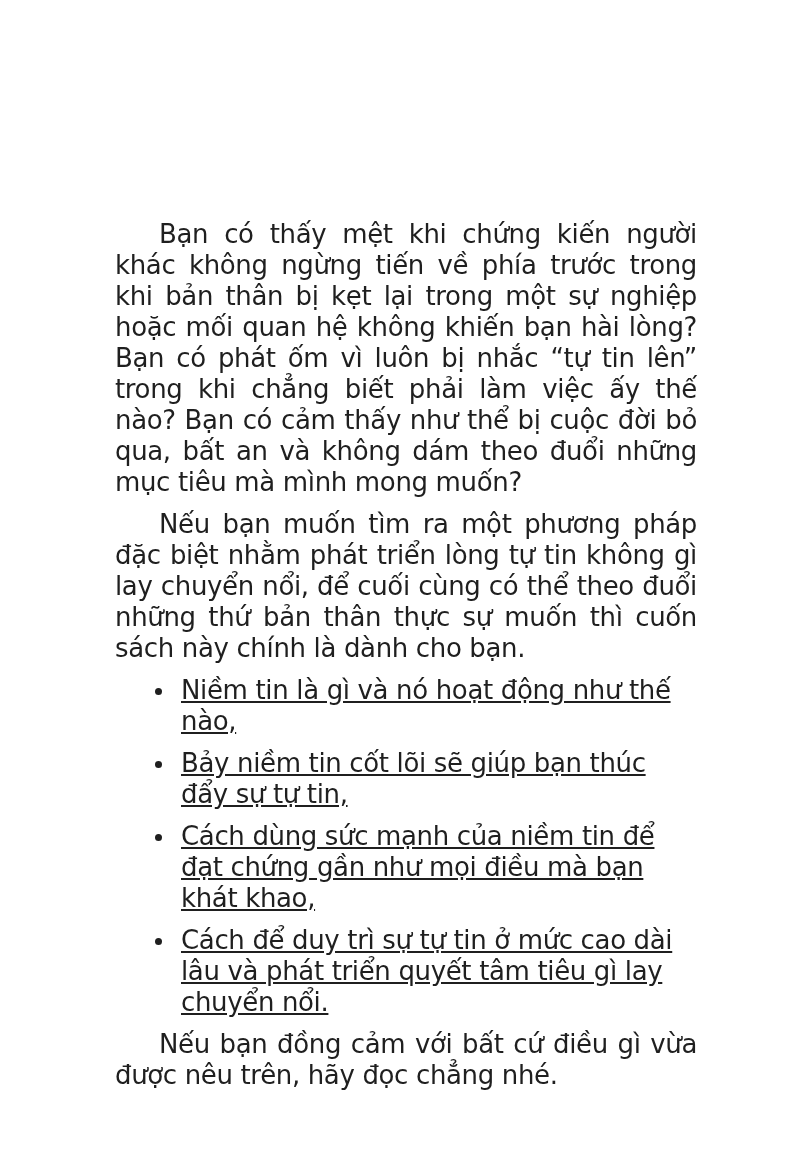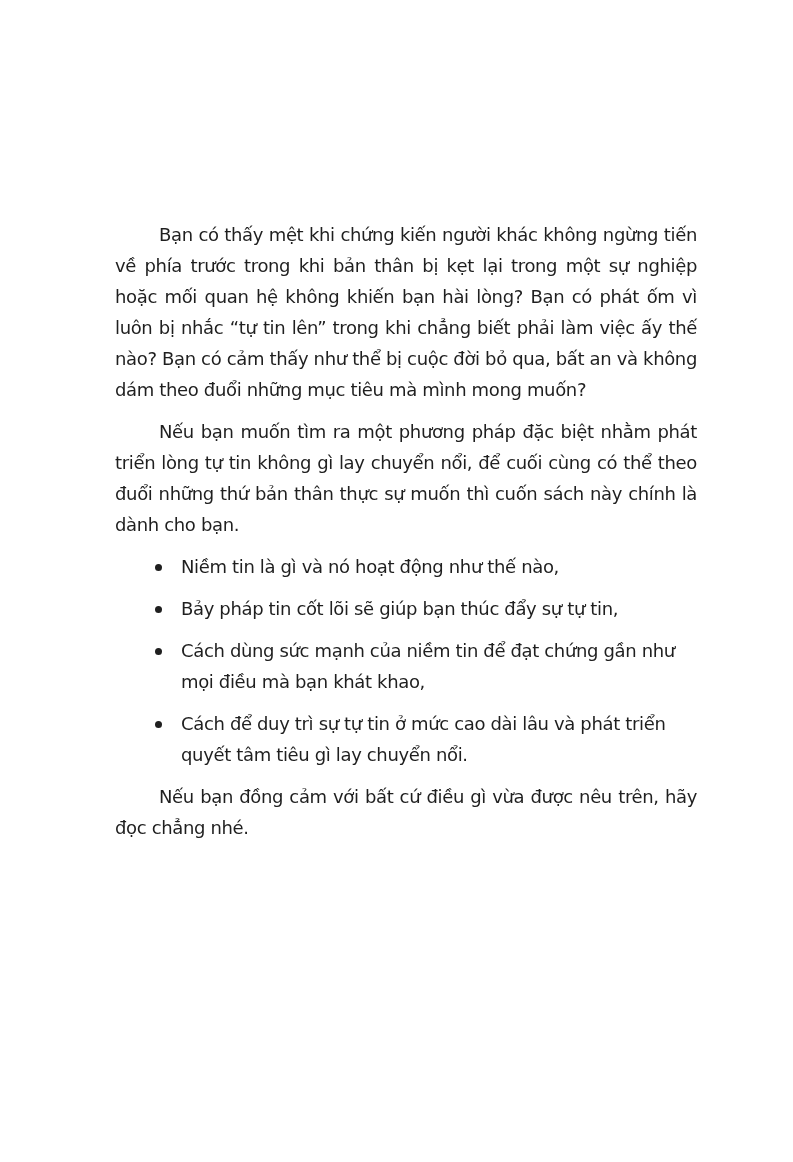--- a/index.html
+++ b/index.html
@@ -13,33 +13,34 @@
       position: relative;
       overflow: hidden;
       font-family: "DejaVu Sans", "Liberation Sans", sans-serif;
       color: #1f1f1f;
     }
     .page {
       position: absolute;
       left: 115px;
       top: 219px;
       width: 582px;
-      font-size: 18px;
+      font-size: 26px;
       line-height: 31px;
       letter-spacing: -0.35px;
     }
     .para {
       margin: 0 0 11px 0;
       text-align: justify;
       text-indent: 44px;
     }
     ul.bullets {
       list-style: none;
       margin: 0 0 11px 0;
       padding: 0;
+      text-decoration: underline;
     }
     ul.bullets li {
       position: relative;
       padding-left: 66px;
       margin: 0 0 11px 0;
     }
     ul.bullets li .bullet {
       position: absolute;
       left: 40px;
       top: 0;
@@ -64,21 +65,21 @@
   <p class="para">Bạn có thấy mệt khi chứng kiến người khác không ngừng tiến về phía trước trong khi bản thân bị kẹt lại trong một sự nghiệp hoặc mối quan hệ không khiến bạn hài lòng? Bạn có phát ốm vì luôn bị nhắc “tự tin lên” trong khi chẳng biết phải làm việc ấy thế nào? Bạn có cảm thấy như thể bị cuộc đời bỏ qua, bất an và không dám theo đuổi những mục tiêu mà mình mong muốn?</p>
   <p class="para">Nếu bạn muốn tìm ra một phương pháp đặc biệt nhằm phát triển lòng tự tin không gì lay chuyển nổi, để cuối cùng có thể theo đuổi những thứ bản thân thực sự muốn thì cuốn sách này chính là dành cho bạn.</p>
 
   <ul class="bullets">
     <li>
       <span class="bullet"></span>
       <span>Niềm tin là gì và nó hoạt động như thế nào,</span>
     </li>
     <li>
       <span class="bullet"></span>
-      <span>Bảy pháp tin cốt lõi sẽ giúp bạn thúc đẩy sự tự tin,</span>
+      <span>Bảy niềm tin cốt lõi sẽ giúp bạn thúc đẩy sự tự tin,</span>
     </li>
     <li>
       <span class="bullet"></span>
       <span>Cách dùng sức mạnh của niềm tin để đạt chứng gần như mọi điều mà bạn khát khao,</span>
     </li>
     <li>
       <span class="bullet"></span>
       <span>Cách để duy trì sự tự tin ở mức cao dài lâu và phát triển quyết tâm tiêu gì lay chuyển nổi.</span>
     </li>
   </ul>

